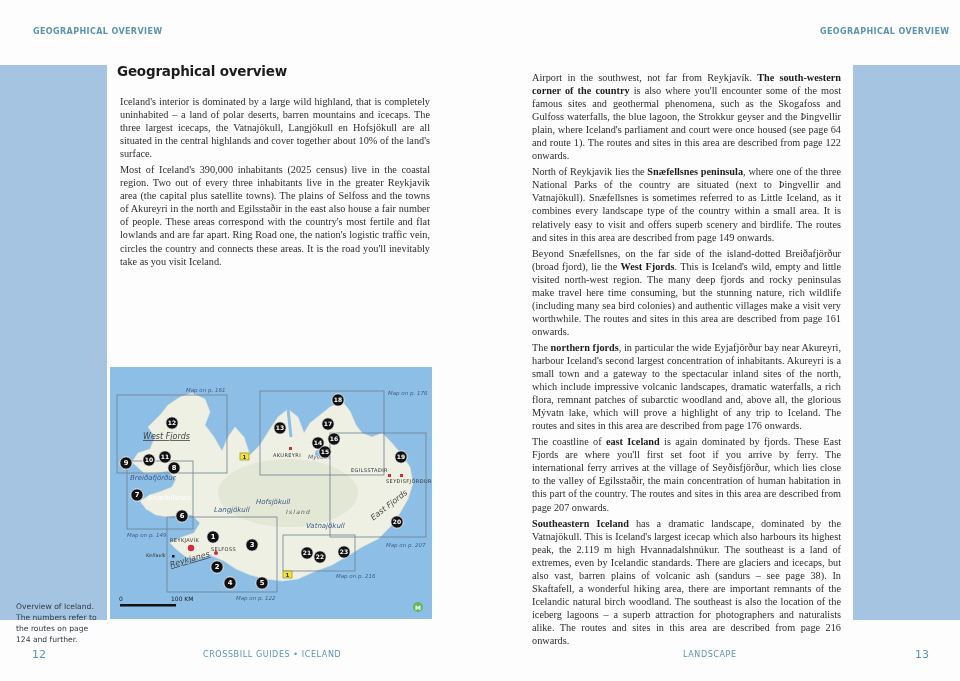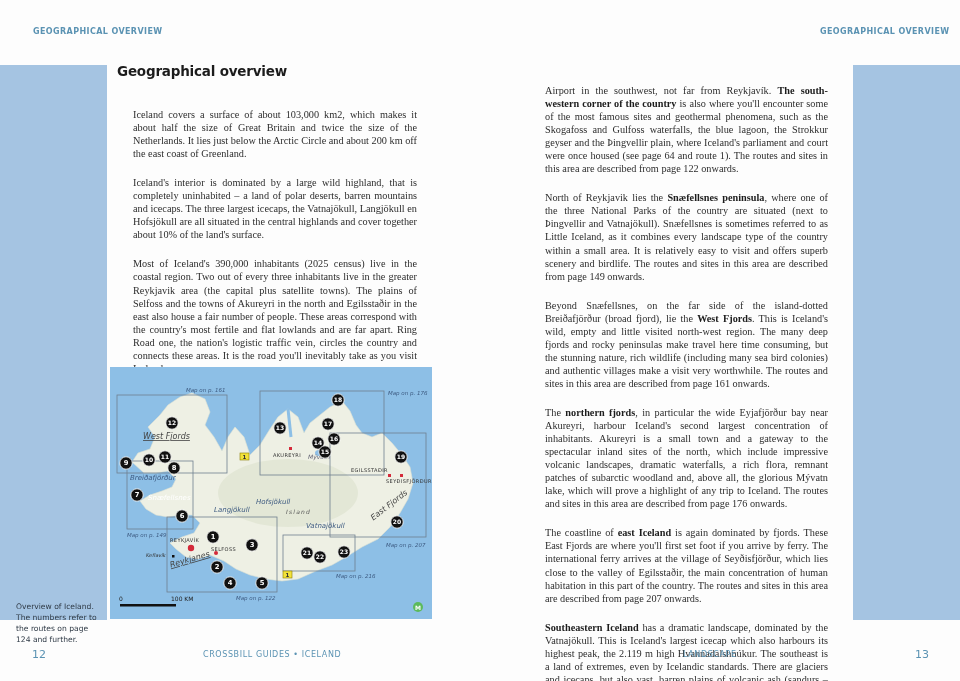--- a/index.html
+++ b/index.html
@@ -12,21 +12,21 @@
 
   .blue-band { position: absolute; background: #a5c4e2; }
   .band-left { left: 0; top: 65px; width: 107px; height: 555px; }
   .band-right { left: 853px; top: 65px; width: 107px; height: 555px; }
 
   .caption { position: absolute; left: 16px; top: 565px; width: 86px; font-family: "DejaVu Sans", sans-serif; font-size: 7.6px; line-height: 11px; color: #2f3a46; margin-top: 36px; }
 
   .col { position: absolute; font-size: 10.25px; line-height: 13.05px; text-align: justify; color: #2d2d2d; }
   .col-left { left: 117px; top: 92px; width: 316px; }
   .col-right { left: 529px; top: 68px; width: 315px; }
-  .col p { margin: 16px; }
+  .col p { margin: 3px; }
   .col b { font-weight: bold; color: #1d1d1d; }
 
   .page-title { position: absolute; left: 117px; top: 63px; font-family: "DejaVu Sans", sans-serif; font-weight: bold; font-size: 13.5px; color: #1c1c1c; letter-spacing: -0.2px; }
 
   .map { position: absolute; left: 110px; top: 367px; width: 322px; height: 252px; background: #8dbfe6; overflow: hidden; }
   .map svg { display: block; }
 
   .footer { position: absolute; top: 648px; font-family: "DejaVu Sans", sans-serif; color: #5b93b3; }
   .folio { font-size: 11px; }
   .foot-label { font-size: 8px; letter-spacing: 0.6px; top: 650px; }
@@ -42,21 +42,20 @@
 <div class="running-head rh-right">GEOGRAPHICAL OVERVIEW</div>
 
 <div class="blue-band band-left"></div>
 <div class="blue-band band-right"></div>
 
 <div class="caption">Overview of Iceland. The numbers refer to the routes on page 124 and further.</div>
 
 <h1 class="page-title">Geographical overview</h1>
 
 <div class="col col-left">
-  <p>Iceland covers a surface of about 103,000 km2, which makes it about half the size of Great Britain and twice the size of the Netherlands. It lies just below the Arctic Circle and about 200 km off the east coast of Greenland.</p>
   <p>Iceland's interior is dominated by a large wild highland, that is completely uninhabited – a land of polar deserts, barren mountains and icecaps. The three largest icecaps, the Vatnajökull, Langjökull en Hofsjökull are all situated in the central highlands and cover together about 10% of the land's surface.</p>
   <p>Most of Iceland's 390,000 inhabitants (2025 census) live in the coastal region. Two out of every three inhabitants live in the greater Reykjavik area (the capital plus satellite towns). The plains of Selfoss and the towns of Akureyri in the north and Egilsstaðir in the east also house a fair number of people. These areas correspond with the country's most fertile and flat lowlands and are far apart. Ring Road one, the nation's logistic traffic vein, circles the country and connects these areas. It is the road you'll inevitably take as you visit Iceland.</p>
 </div>
 
 <div class="col col-right">
   <p><span>Airport in the southwest, not far from Reykjavík. </span><b>The south-western corner of the country</b><span> is also where you'll encounter some of the most famous sites and geothermal phenomena, such as the Skogafoss and Gulfoss waterfalls, the blue lagoon, the Strokkur geyser and the Þingvellir plain, where Iceland's parliament and court were once housed (see page 64 and route 1). The routes and sites in this area are described from page 122 onwards.</span></p>
   <p><span>North of Reykjavik lies the </span><b>Snæfellsnes peninsula</b><span>, where one of the three National Parks of the country are situated (next to Þingvellir and Vatnajökull). Snæfellsnes is sometimes referred to as Little Iceland, as it combines every landscape type of the country within a small area. It is relatively easy to visit and offers superb scenery and birdlife. The routes and sites in this area are described from page 149 onwards.</span></p>
   <p><span>Beyond Snæfellsnes, on the far side of the island-dotted Breiðafjörður (broad fjord), lie the </span><b>West Fjords</b><span>. This is Iceland's wild, empty and little visited north-west region. The many deep fjords and rocky peninsulas make travel here time consuming, but the stunning nature, rich wildlife (including many sea bird colonies) and authentic villages make a visit very worthwhile. The routes and sites in this area are described from page 161 onwards.</span></p>
   <p><span>The </span><b>northern fjords</b><span>, in particular the wide Eyjafjörður bay near Akureyri, harbour Iceland's second largest concentration of inhabitants. Akureyri is a small town and a gateway to the spectacular inland sites of the north, which include impressive volcanic landscapes, dramatic waterfalls, a rich flora, remnant patches of subarctic woodland and, above all, the glorious Mývatn lake, which will prove a highlight of any trip to Iceland. The routes and sites in this area are described from page 176 onwards.</span></p>
   <p><span>The coastline of </span><b>east Iceland</b><span> is again dominated by fjords. These East Fjords are where you'll first set foot if you arrive by ferry. The international ferry arrives at the village of Seyðisfjörður, which lies close to the valley of Egilsstaðir, the main concentration of human habitation in this part of the country. The routes and sites in this area are described from page 207 onwards.</span></p>

